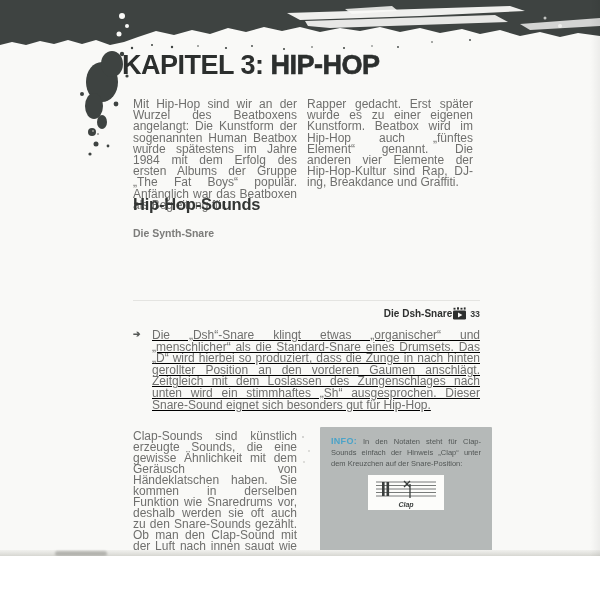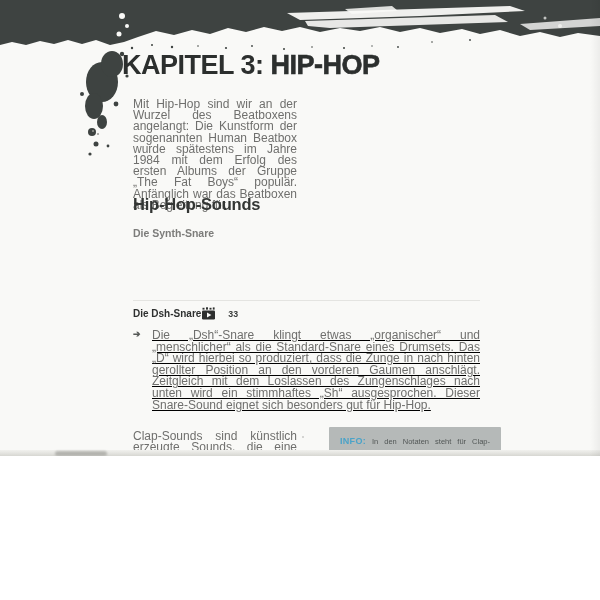--- a/index.html
+++ b/index.html
@@ -1,17 +1,17 @@
 <!DOCTYPE html>
 <html lang="de"><head>
 <meta charset="utf-8">
 <style>
   html,body{margin:0;padding:0;background:#ffffff;}
   .page{
-    position:relative;width:600px;height:456px;overflow:hidden;
+    position:relative;width:600px;height:556px;overflow:hidden;
     background:#f9f9f7;
     font-family:"Liberation Sans", sans-serif;
     -webkit-font-smoothing:antialiased;
   }
   
   .top-band{position:absolute;top:0;left:0;z-index:1;}
   .ink-splash{position:absolute;top:34px;left:72px;z-index:1;}
   .edge-right{position:absolute;right:0;top:0;width:10px;height:100%;
     background:linear-gradient(to right, rgba(0,0,0,0), rgba(0,0,0,0.05));z-index:5;}
   .bottom-strip{position:absolute;bottom:0;left:0;width:600px;height:6px;
@@ -31,32 +31,32 @@
   p.body{margin:0;font-size:12px;line-height:11.2px;color:#6f6f6d;text-align:justify;}
 
   .h2{position:absolute;left:133px;margin:0;z-index:2;
     font-size:16.5px;font-weight:bold;color:#333634;letter-spacing:-0.2px;}
   .h3{position:absolute;left:133px;margin:0;z-index:2;
     font-size:10.5px;font-weight:bold;color:#7c7c7a;}
 
   
   .dsh-row{position:absolute;left:133px;top:300px;width:347px;z-index:2;
     border-top:1px solid #e4e4e1;padding-top:6px;
-    display:flex;justify-content:flex-start;align-items:center;}
+    display:flex;justify-content:flex-end;align-items:center;}
   .dsh-head{margin:0;font-size:10px;font-weight:bold;color:#2e302f;}
-  .track{display:flex;align-items:center;gap:12px;}
+  .track{display:flex;align-items:center;gap:3px;}
   .track-num{font-size:8.8px;font-weight:bold;color:#3a3d3c;}
 
   .bullet-arrow{position:absolute;left:133px;top:329px;z-index:2;
     font-size:9px;font-weight:bold;color:#555856;}
   .bullet-text{position:absolute;left:152px;top:330px;width:328px;z-index:2;text-decoration:underline;}
 
   
   .info-box{position:absolute;left:320px;top:427px;width:172px;height:136px;z-index:2;
-    border-radius:1px;box-sizing:border-box;padding:9px 11px 8px 11px;margin-left:9px;}
+    border-radius:1px;box-sizing:border-box;padding:9px 11px 8px 11px;}
   .info-text{font-size:7.5px;line-height:11px;color:#525756;text-align:justify;margin:0;}
   .info-label{font-weight:bold;font-size:9px;letter-spacing:0.3px;}
   .info-bold{font-weight:bold;color:#3c4140;}
   .notation{width:76px;margin:6px auto 5px auto;background:#fcfcfa;
     display:flex;flex-direction:column;align-items:center;padding:3px 0 2px 0;}
   .notation-caption{font-size:7px;font-weight:bold;font-style:italic;color:#3a3e3d;margin-top:1px;}
 
   
   .page-num{position:absolute;left:133px;top:564px;z-index:2;
     font-size:11px;font-weight:bold;color:#3a3a38;}
@@ -118,20 +118,23 @@
   <div class="speck" style="left:97px;top:133px;width:2px;height:1.5px;"></div>
   <div class="speck" style="left:302px;top:436px;width:2px;height:2px;opacity:.5;"></div>
   <div class="speck" style="left:308px;top:450px;width:2px;height:2px;opacity:.4;"></div>
   <div class="speck" style="left:303px;top:461px;width:2px;height:2px;opacity:.4;"></div>
 
   <h1 class="title"><span>KAPITEL 3:</span><span class="emph"> HIP-HOP</span></h1>
 
   <div class="col-l" style="top:99px;">
     <p class="body">Mit Hip-Hop sind wir an der Wurzel des Beatboxens angelangt: Die Kunstform der sogenannten Human Beatbox wurde spätestens im Jahre 1984 mit dem Erfolg des ersten Albums der Gruppe „The Fat Boys“ populär. Anfänglich war das Beatboxen als Begleitung für</p>
   </div>
+  <div class="col-r" style="top:99px;">
+    <p class="body">Rapper gedacht. Erst später wurde es zu einer eigenen Kunstform. Beatbox wird im Hip-Hop auch „fünftes Element“ genannt. Die anderen vier Elemente der Hip-Hop-Kultur sind Rap, DJ-ing, Breakdance und Graffiti.</p>
+  </div>
 
   <h2 class="h2" style="top:195px;">Hip-Hop-Sounds</h2>
   <h3 class="h3" style="top:227px;text-align:center;">Die Synth-Snare</h3>
 
 
   <div class="dsh-row">
     <h4 class="dsh-head">Die Dsh-Snare</h4>
     <div class="track">
       <svg width="15" height="13" viewBox="0 0 15 13">
         <rect x="1.5" y="0.8" width="2" height="1.8" fill="#2d2f2e"></rect>

